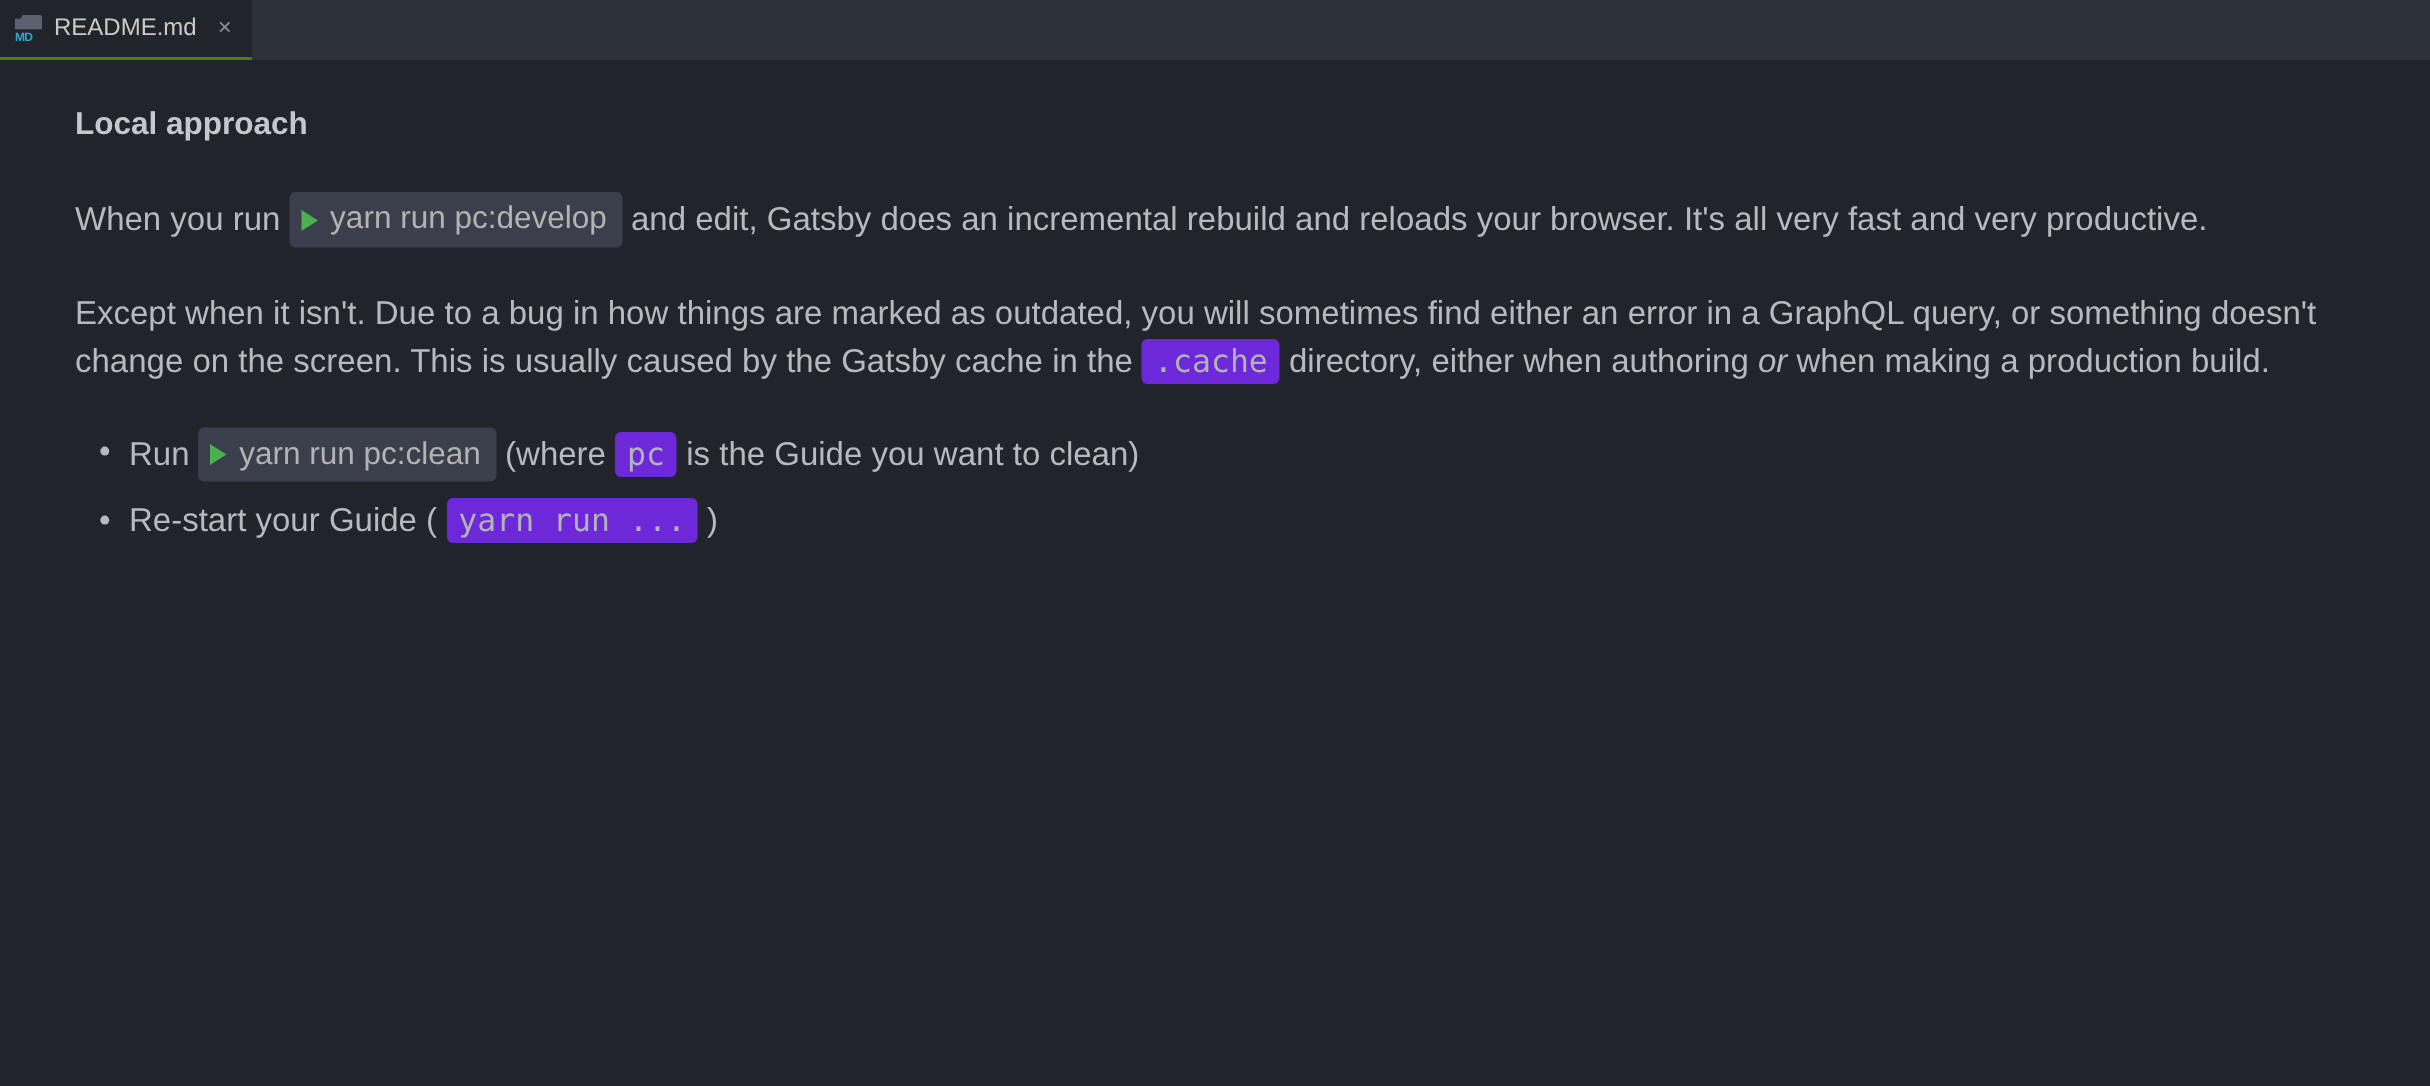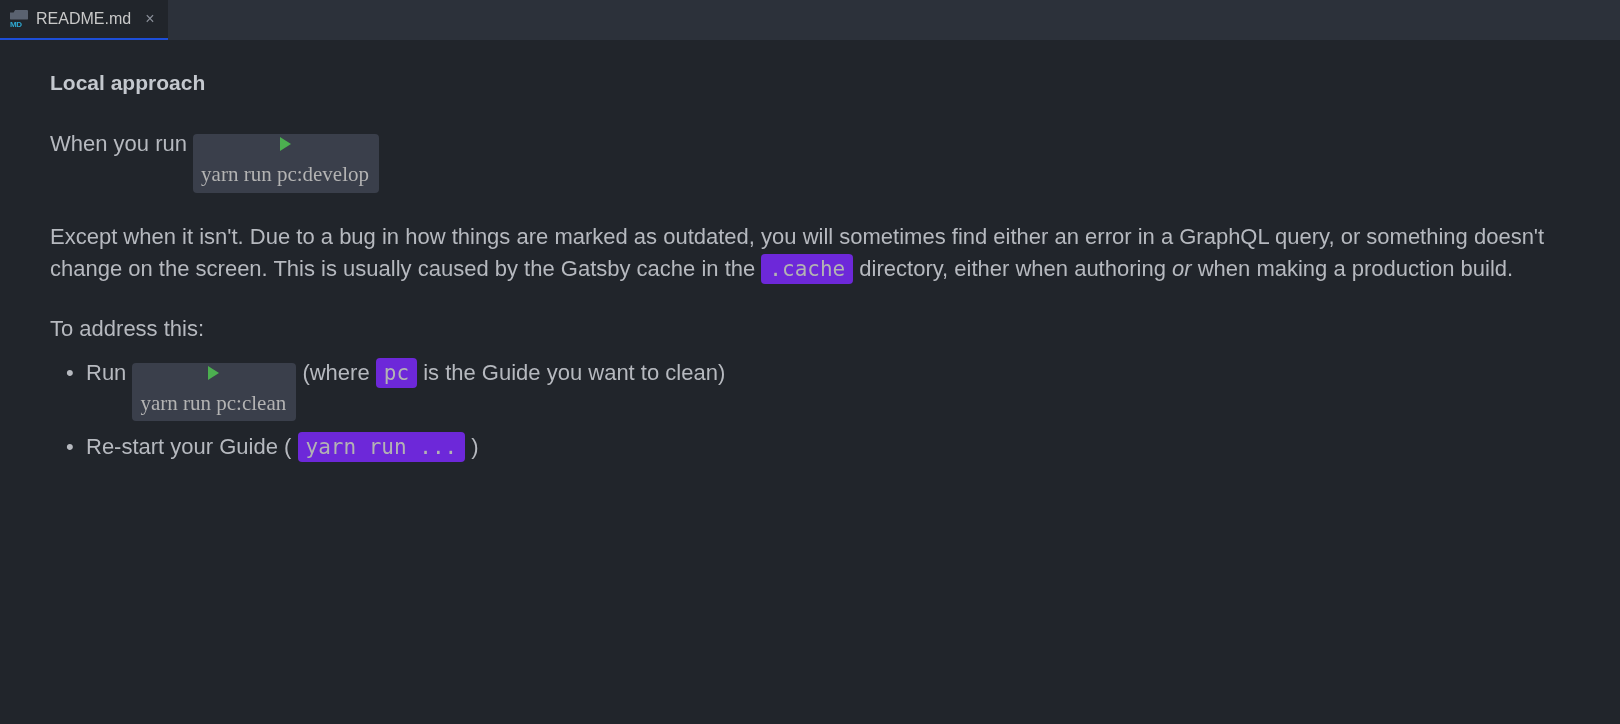--- a/index.html
+++ b/index.html
@@ -21,21 +21,21 @@
       display: flex;
       align-items: stretch;
     }
     .tab {
       background: #21252b;
       display: flex;
       align-items: center;
       padding: 0 14px 0 10px;
       gap: 8px;
       position: relative;
-      border-bottom: 2px solid #1d4ed8;
+      border-bottom: 2px solid #4d7c0f;
     }
     .file-icon {
       display: flex;
       flex-direction: column;
       align-items: flex-start;
       gap: 1px;
     }
     .file-icon-top {
       width: 18px;
       height: 10px;
@@ -81,29 +81,28 @@
       color: #b3b3b3;
       font-family: "SFMono-Regular", Consolas, Menlo, monospace;
       font-size: 21px;
       padding: 3px 8px;
       border-radius: 4px;
       white-space: nowrap;
     }
     .code-with-run {
       background: #3a3f4b;
       color: #b3b3b3;
-      font-family: Liberation Serif, serif;
+      font-family: Liberation Sans, sans-serif;
       font-size: 21px;
       padding: 3px 10px 3px 8px;
       border-radius: 4px;
       display: inline-flex;
       align-items: center;
       gap: 8px;
       white-space: nowrap;
-      flex-direction: column;
     }
     .run-icon {
       display: inline-block;
       width: 0;
       height: 0;
       border-left: 11px solid #4caf50;
       border-top: 7px solid transparent;
       border-bottom: 7px solid transparent;
     }
     em {
@@ -146,31 +145,31 @@
 <div class="content">
   <h2>Local approach</h2>
 
 
   <p>
     <span>When you run </span>
     <span class="code-with-run">
       <span class="run-icon"></span>
       <span>yarn run pc:develop</span>
     </span>
+    <span> and edit, Gatsby does an incremental rebuild and reloads your browser. It's all very fast and very productive.</span>
   </p>
 
   <p>
     <span>Except when it isn't. Due to a bug in how things are marked as outdated, you will sometimes find either an error in a GraphQL query, or something doesn't change on the screen. This is usually caused by the Gatsby cache in the </span>
     <code>.cache</code>
     <span> directory, either when authoring </span>
     <em>or</em>
     <span> when making a production build.</span>
   </p>
 
-  <p class="intro-line">To address this:</p>
 
   <ul>
     <li>
       <span>Run </span>
       <span class="code-with-run">
         <span class="run-icon"></span>
         <span>yarn run pc:clean</span>
       </span>
       <span> (where </span>
       <code>pc</code>

